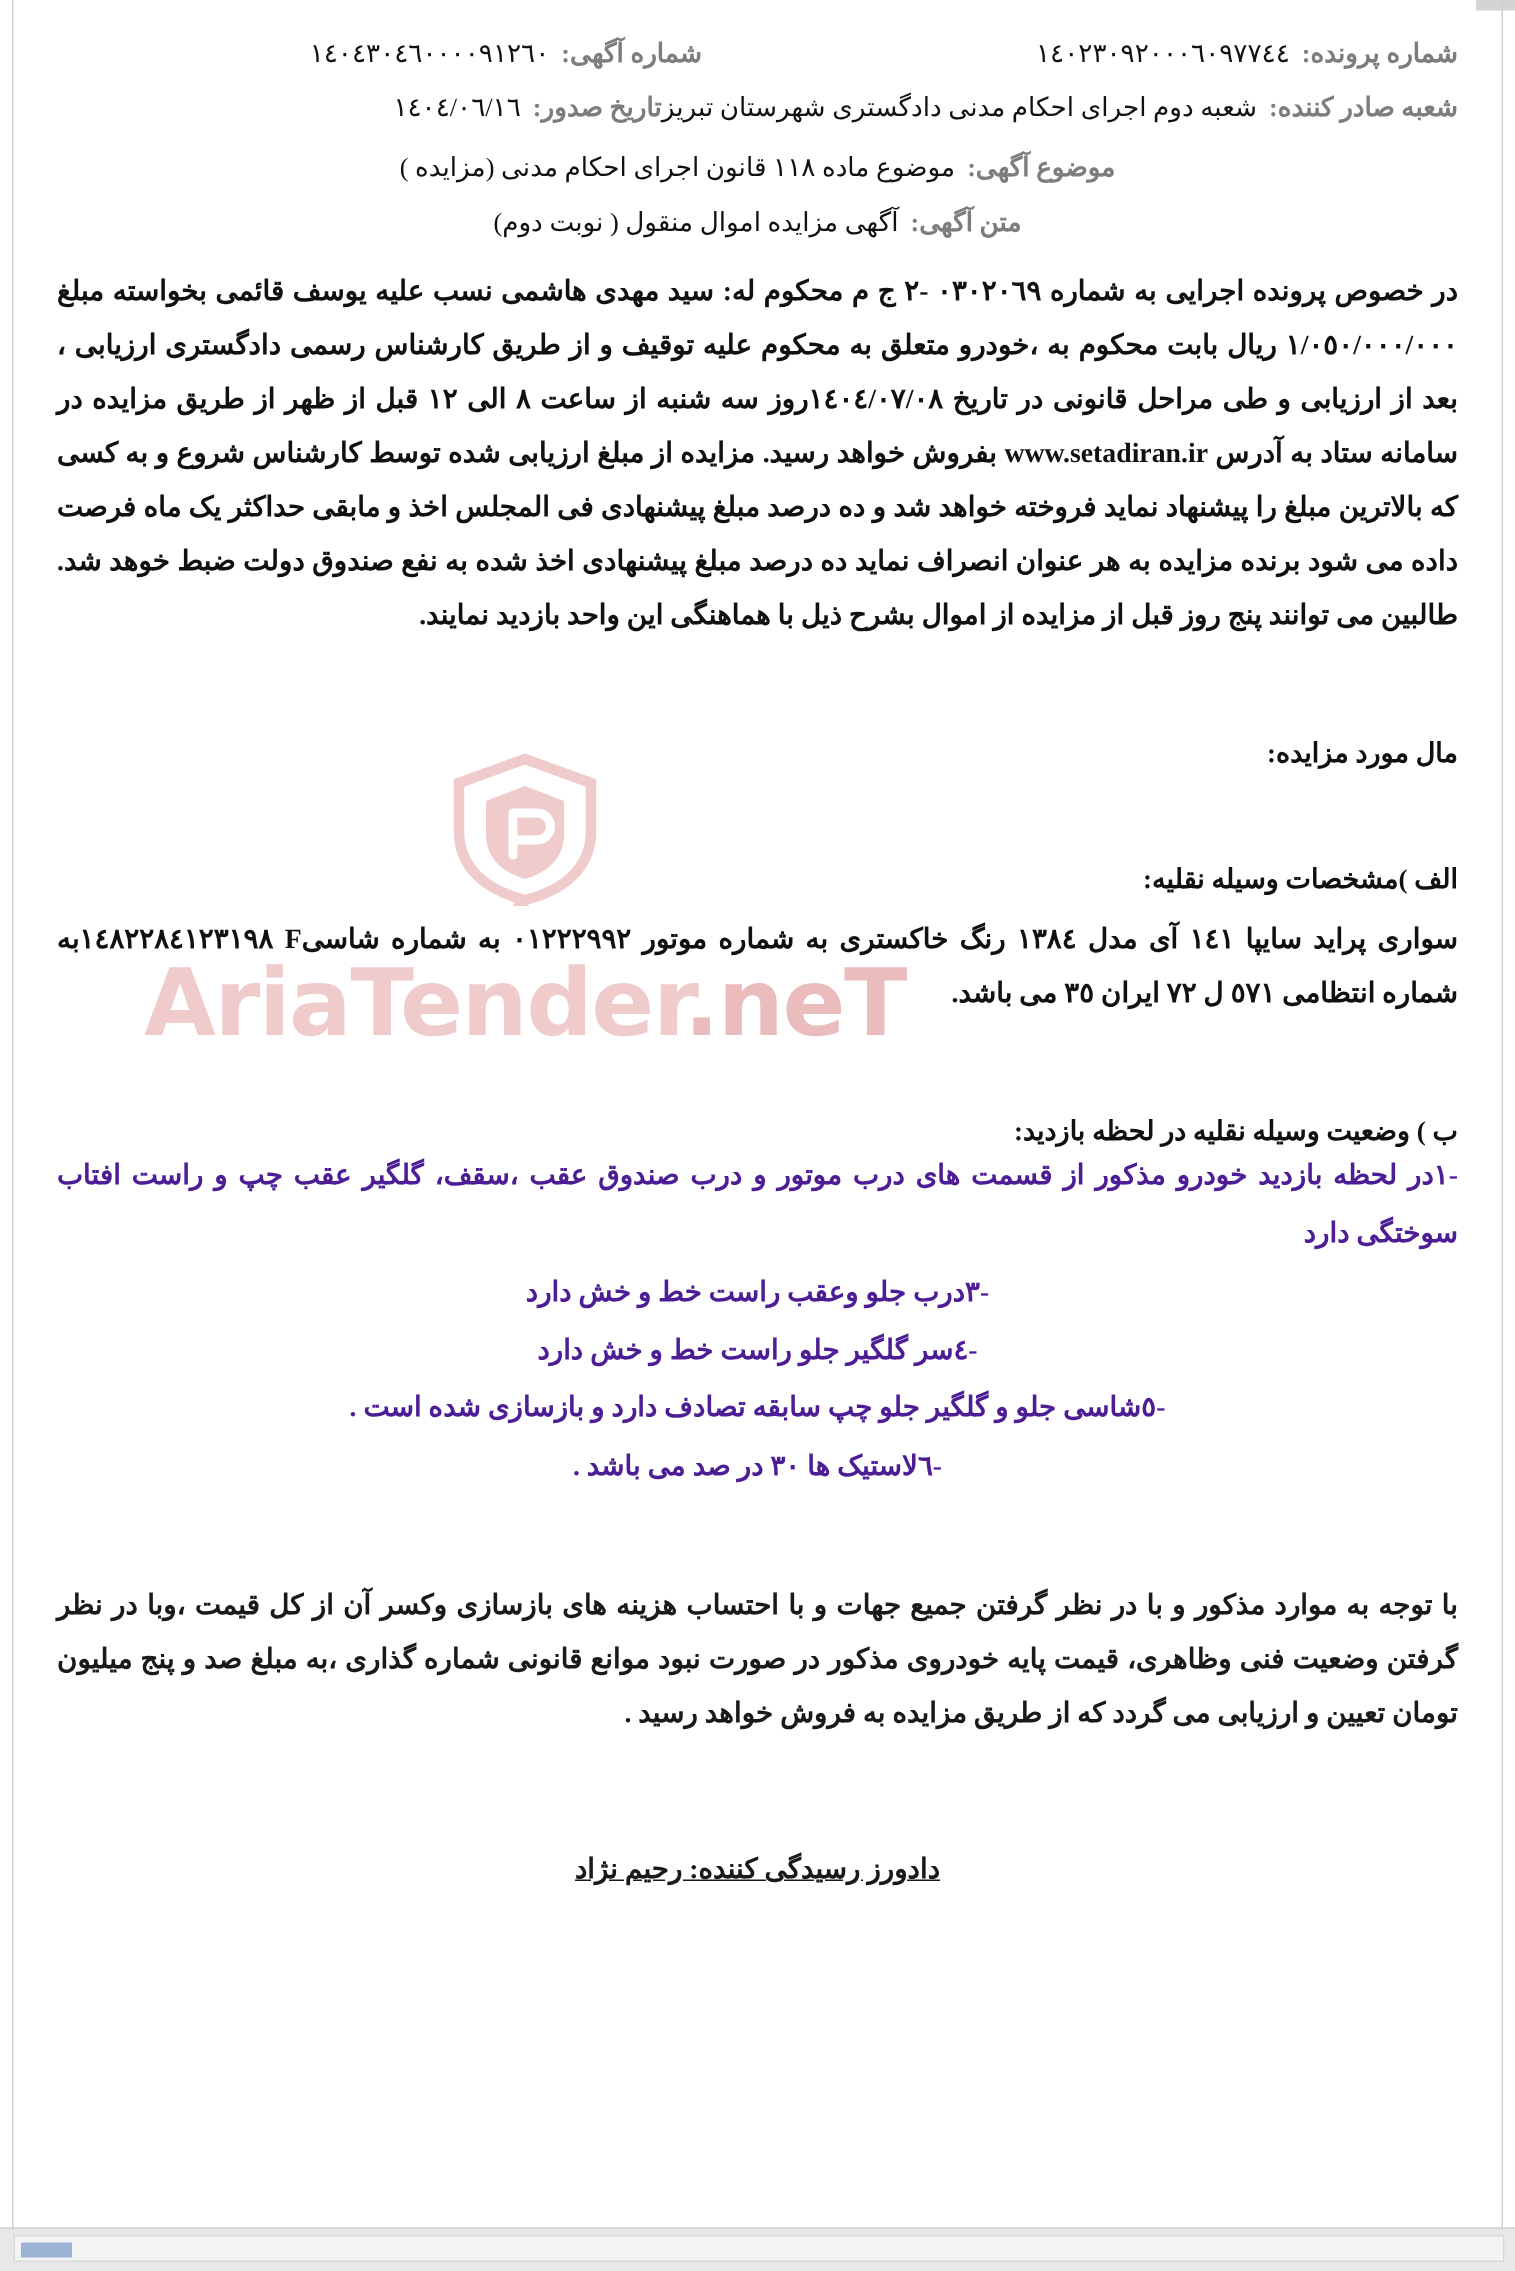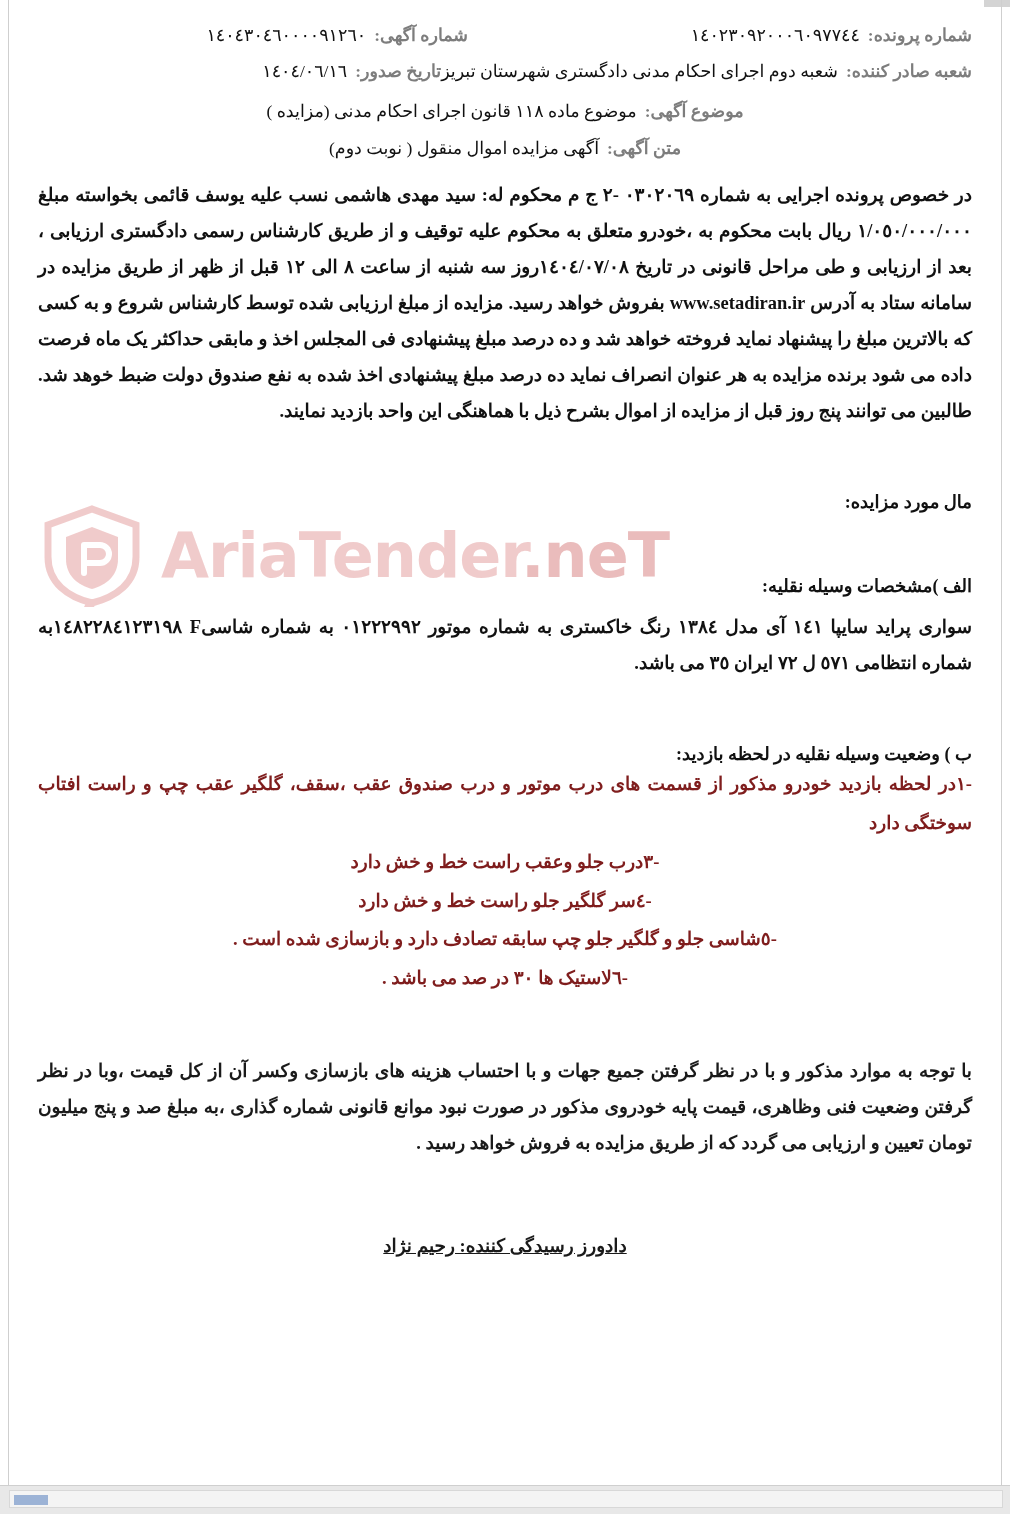--- a/index.html
+++ b/index.html
@@ -152,21 +152,21 @@
 
   .list {
     margin: 0;
     padding: 0;
     list-style: none;
   }
   .list li {
     font-size: 18.5px;
     line-height: 2.1;
     font-weight: bold;
-    color: #7f1d1d;
+    color: #4c1d95;
   }
   .li-indent-1 { text-align: justify; }
   .li-center { text-align: center; }
 
   .closing {
     margin-top: 55px;
     font-size: 18.5px;
     line-height: 1.95;
     font-weight: bold;
     text-align: justify;
@@ -180,22 +180,23 @@
   }
 
   
   .watermark {
     position: absolute;
     left: 40px;
     top: 500px;
     width: 620px;
     height: 110px;
     display: flex;
+    flex-direction: column;
     align-items: center;
-    gap: 17px;
+    gap: 28px;
     opacity: 0.95;
     pointer-events: none;
     direction: ltr;
   }
   .wm-shield {
     position: relative;
     width: 104px;
     height: 104px;
   }
   .wm-text {

